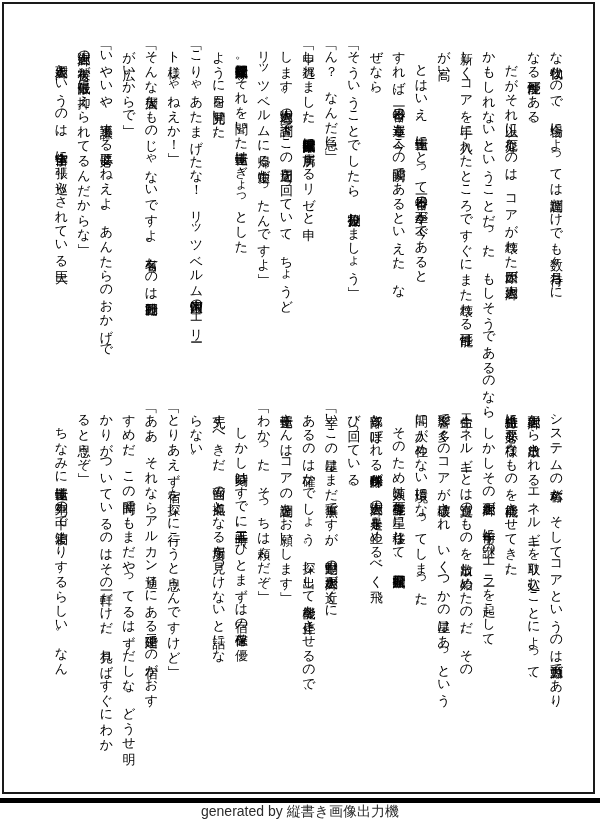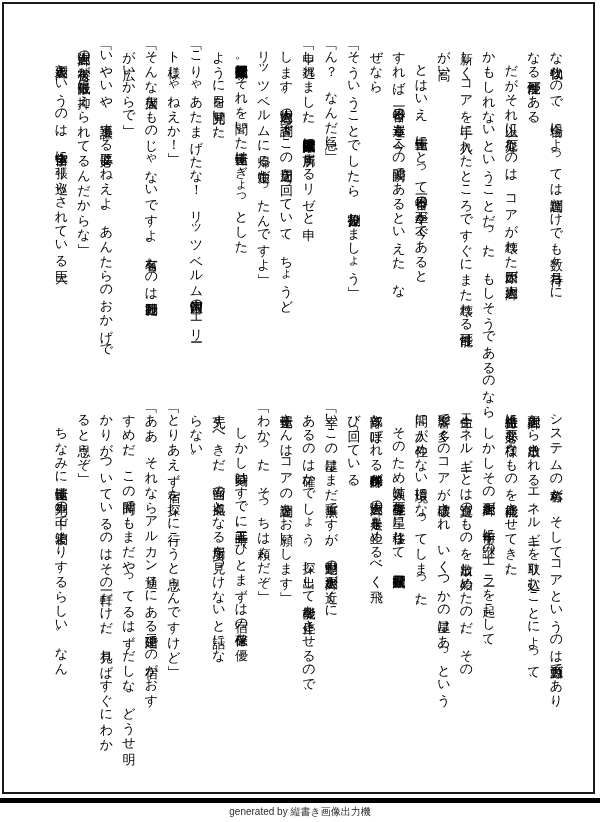--- a/index.html
+++ b/index.html
@@ -43,21 +43,21 @@
     left: 0; top: 798px;
     width: 600px; height: 5px;
     background: #000000;
   }
   .footer-credit {
     position: absolute;
     left: 0; top: 804px;
     width: 600px;
     text-align: center;
     font-family: "Liberation Sans", "DejaVu Sans", sans-serif;
-    font-size: 10px;
+    font-size: 14px;
     line-height: 15px;
     color: #2b2b2b;
   }
 </style>
 </head>
 <body>
 
 <div id="screen">
   <div class="page">
     <div class="dan dan-upper">

